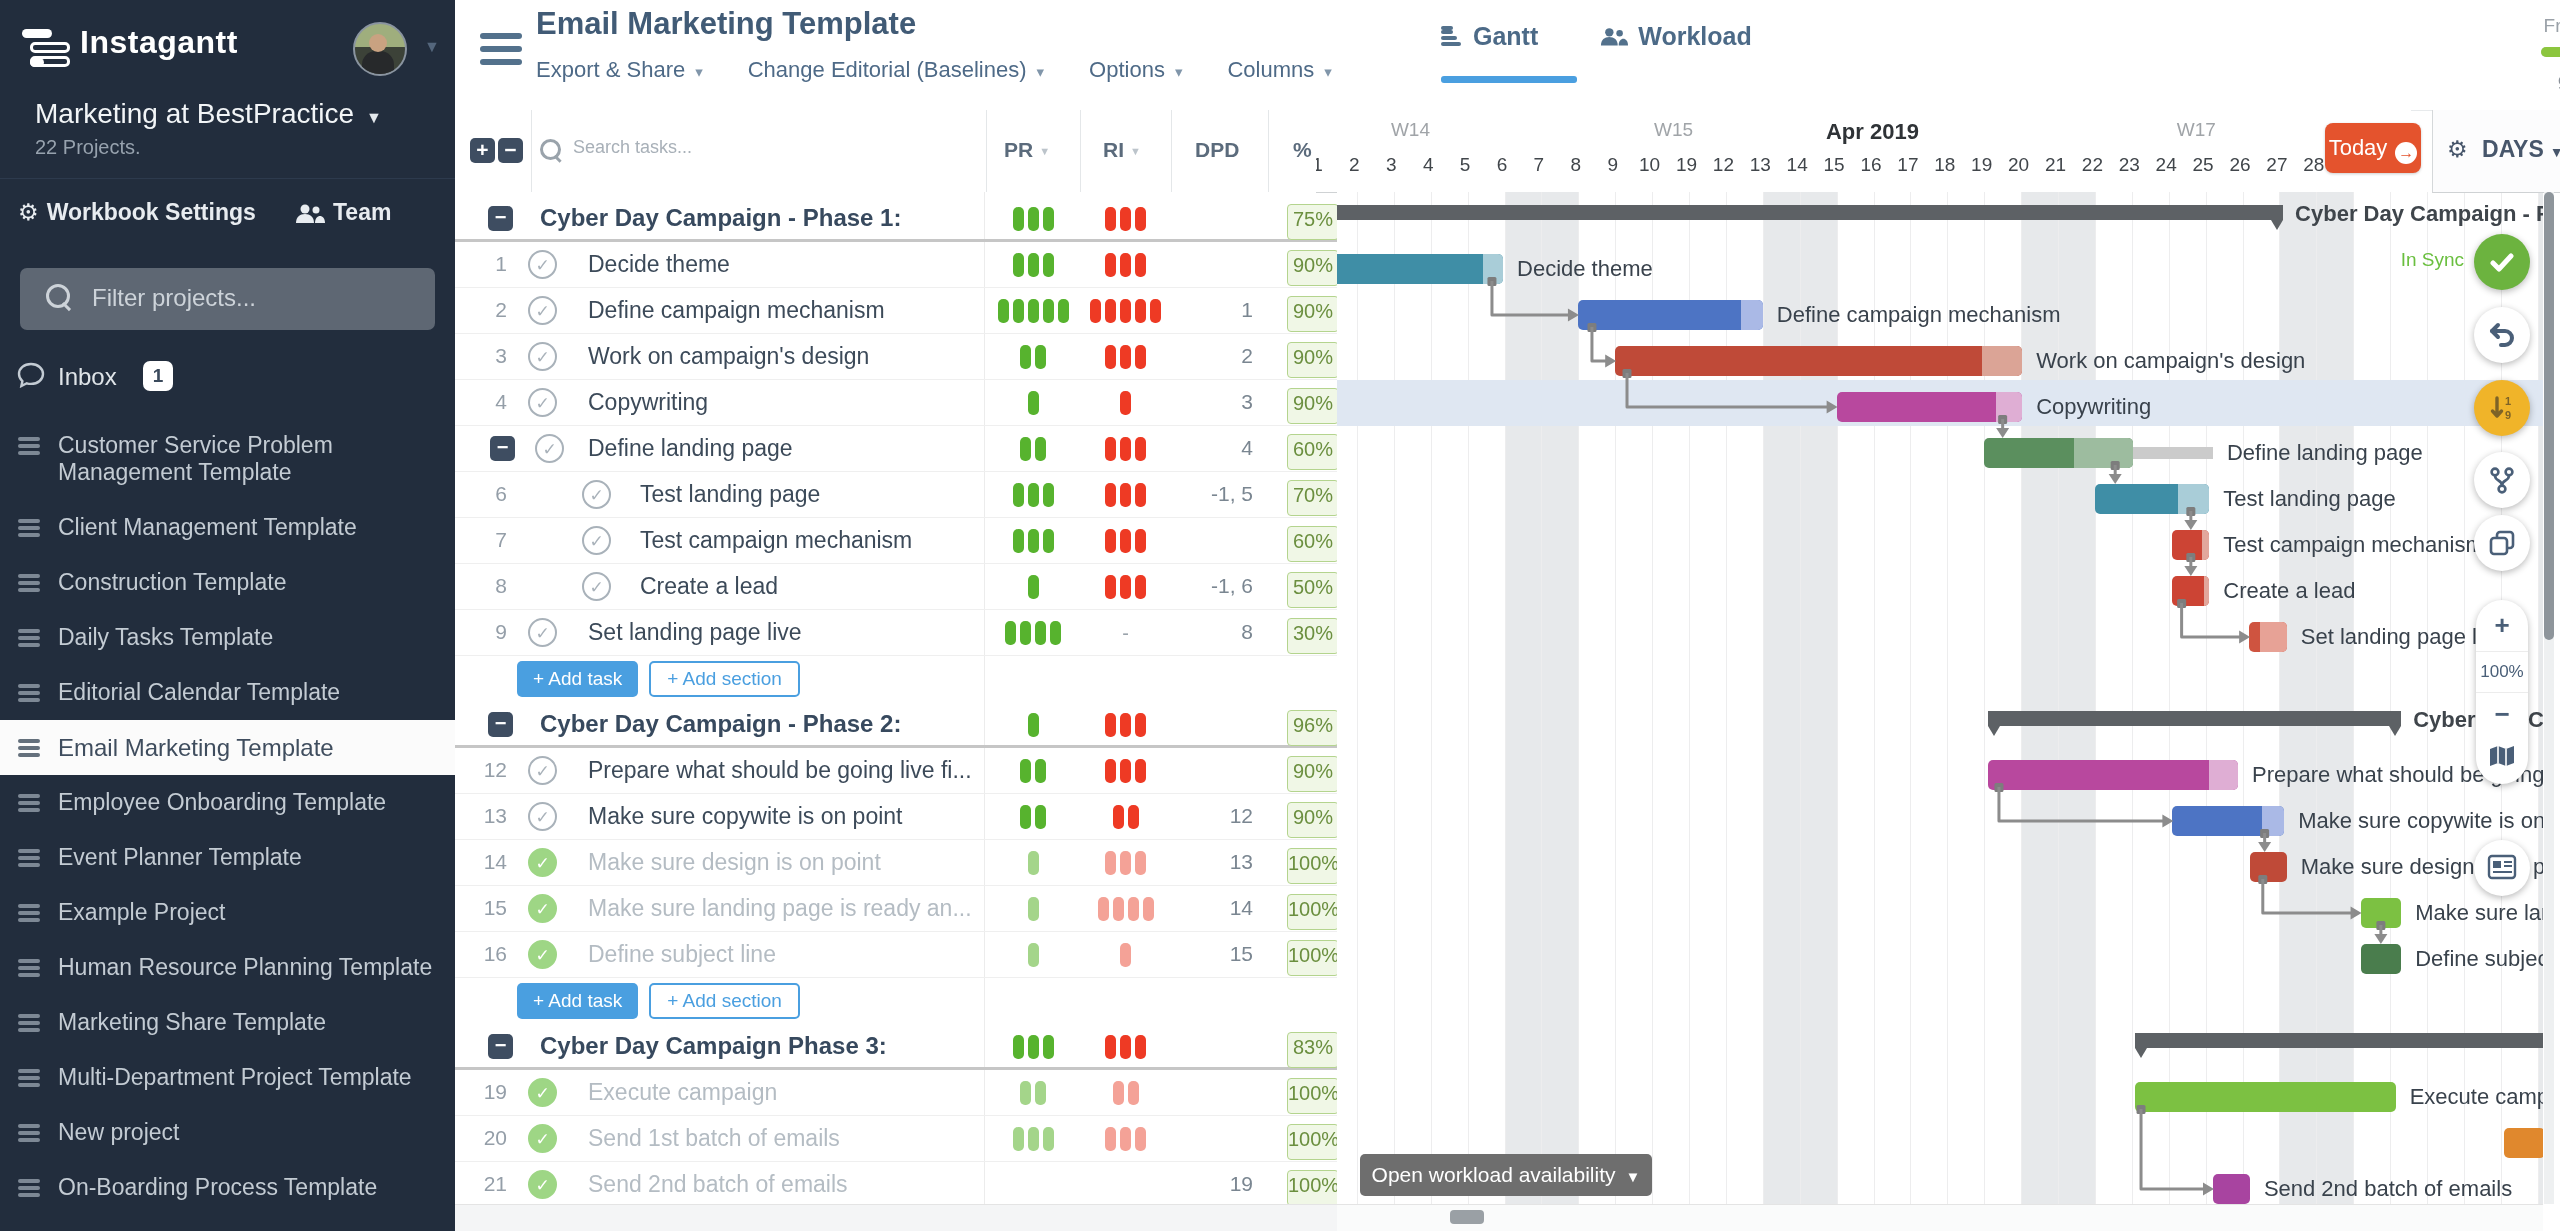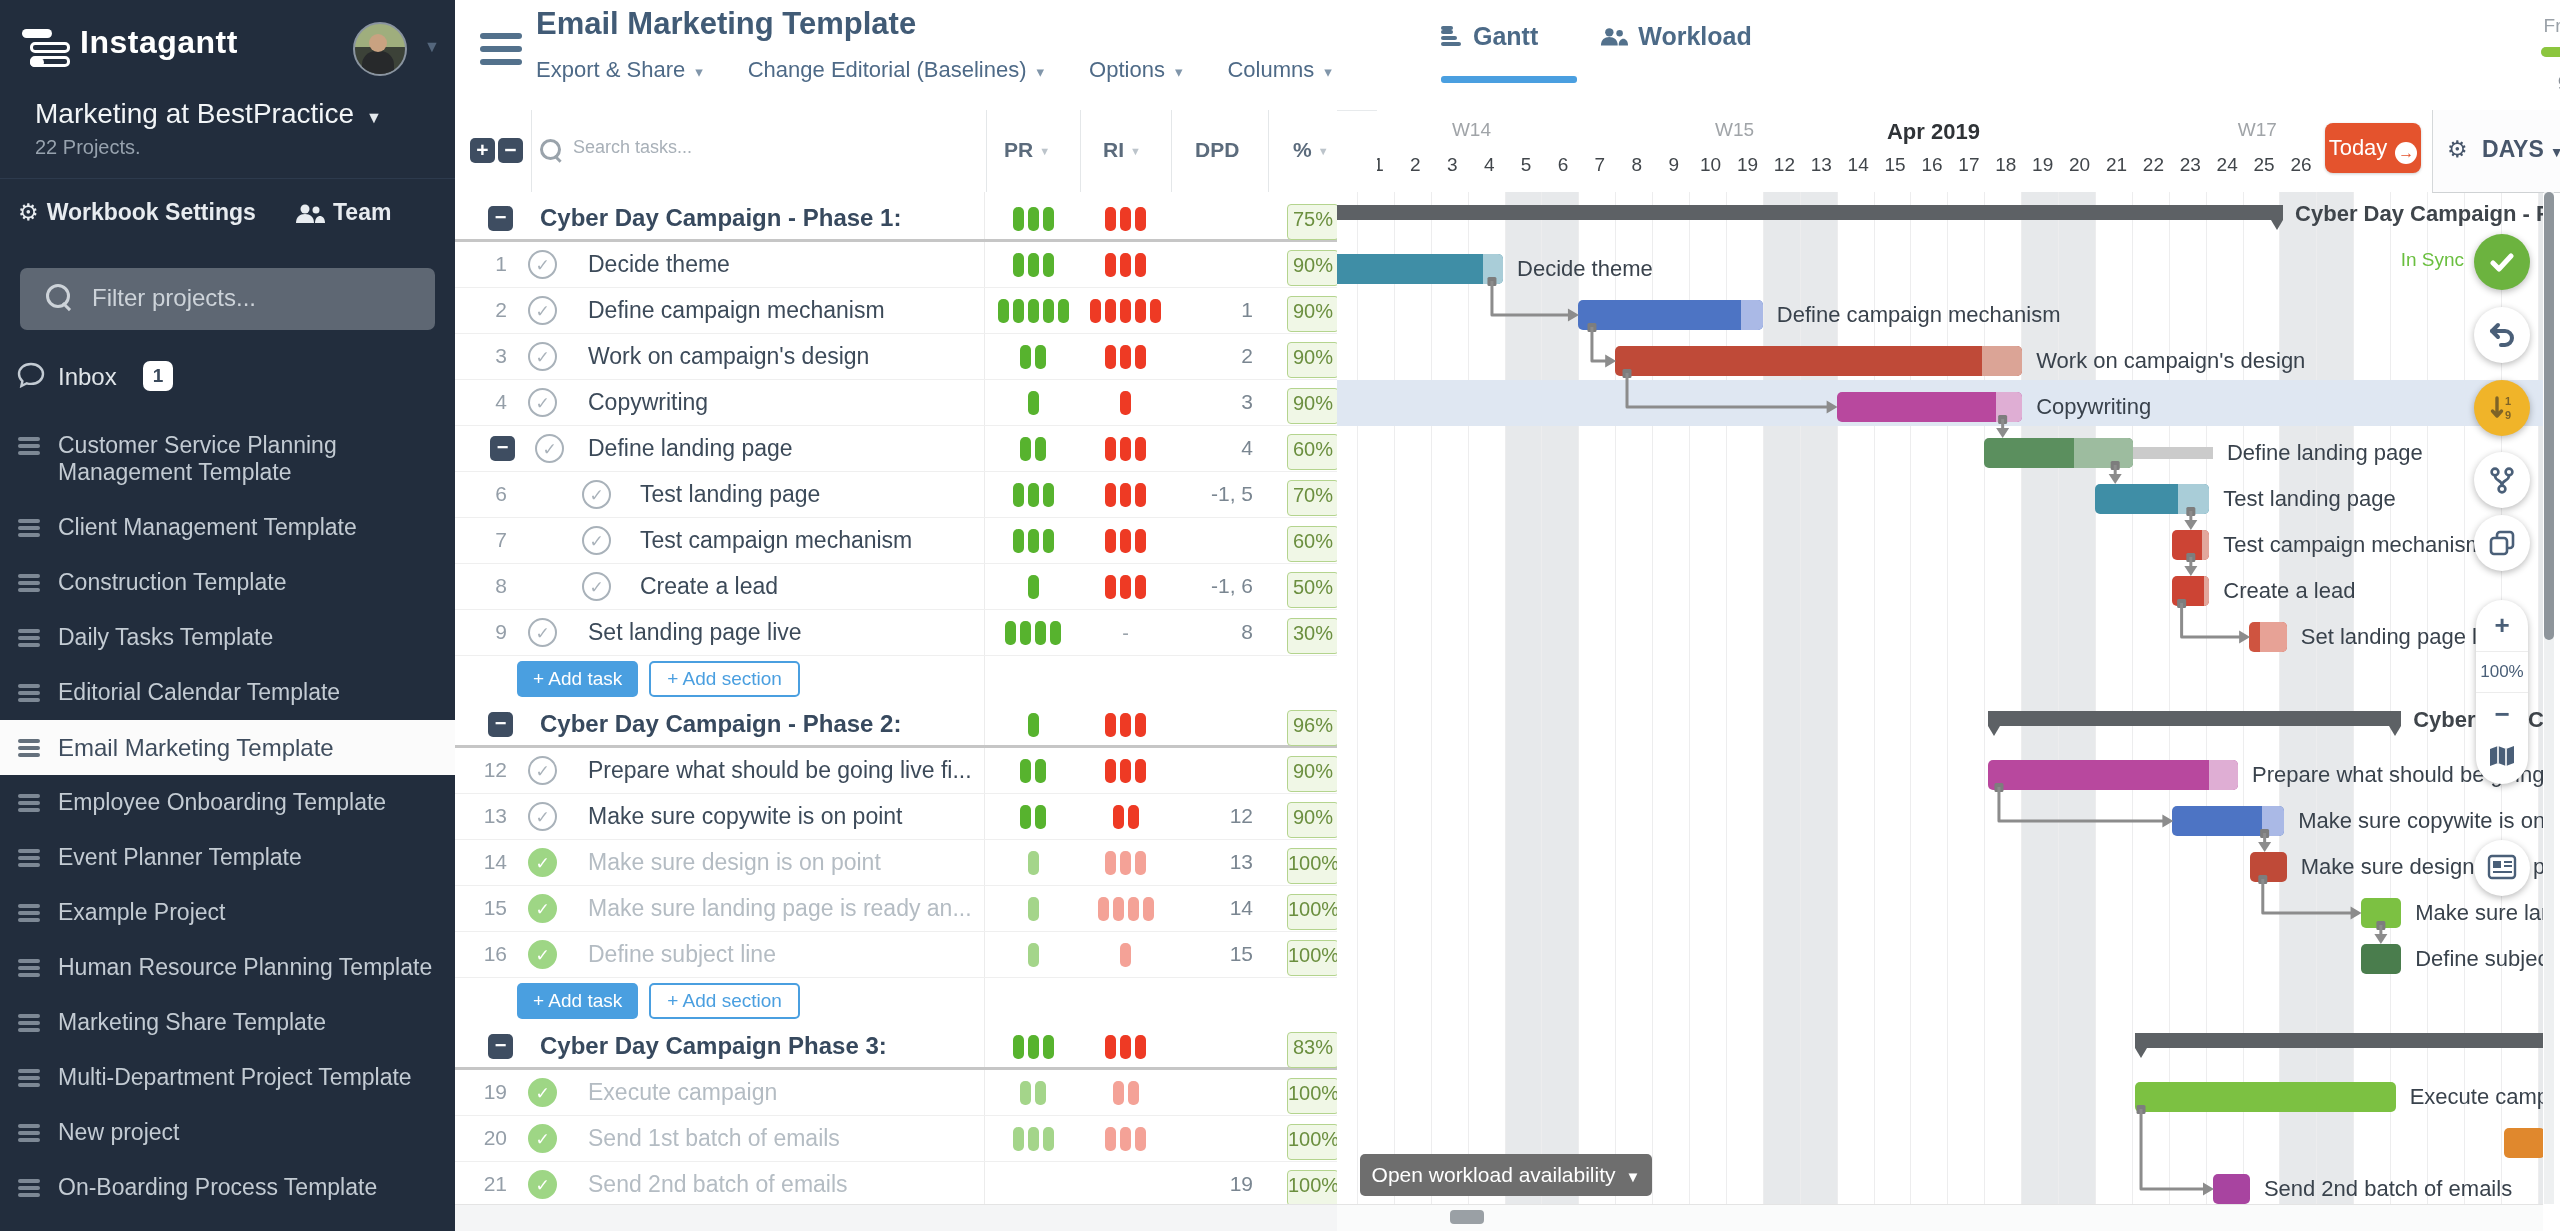--- a/index.html
+++ b/index.html
@@ -97,21 +97,21 @@
   .bars b{width:11px;height:24px;border-radius:5px;}
   .bars .dash{font-size:20px;color:#9aa3ab;line-height:24px;}
   .dpd{position:absolute;left:640px;top:10px;width:158px;text-align:right;font-size:21px;color:#7a8691;}
   .pct{position:absolute;left:832px;top:8px;width:52px;height:36px;border:1px solid #b4d48e;border-radius:4px;
     background:#f0f7e6;color:#6b8f3f;font-size:20px;text-align:center;line-height:29px;box-sizing:border-box;}
   .addbtns{position:absolute;left:62px;top:5px;display:flex;gap:11px;}
   .btn-addtask{height:36px;padding:0 16px;border-radius:5px;background:#4a9fe0;color:#fff;font-size:19px;line-height:36px;cursor:pointer;}
   .btn-addsection{height:36px;padding:0 16px;border-radius:5px;background:#fff;border:2px solid #4a9fe0;color:#4a9fe0;
     font-size:19px;line-height:32px;box-sizing:border-box;cursor:pointer;}
   
-  #ghead{position:absolute;left:1377px;top:110px;width:1095px;height:82px;background:#fff;border-bottom:1px solid #cfd2d4;overflow:hidden;}
+  #ghead{position:absolute;left:1316px;top:110px;width:1095px;height:82px;background:#fff;border-bottom:1px solid #cfd2d4;overflow:hidden;}
   .wk{position:absolute;top:9px;font-size:19px;color:#a0a4a8;transform:translateX(-50%);white-space:nowrap;}
   .wk.month{font-size:22px;color:#2f3337;font-weight:bold;}
   .dayn{position:absolute;top:44px;width:37px;text-align:center;font-size:19px;color:#41464b;}
   #days-panel{position:absolute;left:2432px;top:110px;width:128px;height:82px;background:#fcfcfd;border-left:1px solid #d5d8da;
     border-bottom:1px solid #cfd2d4;z-index:25;}
   #days-panel .dl{position:absolute;left:14px;top:26px;font-size:23px;font-weight:bold;color:#47566b;cursor:pointer;white-space:nowrap;}
   #days-panel .dl .car{font-size:14px;margin-left:6px;color:#47566b;}
   #today-btn{position:absolute;left:2325px;top:123px;width:96px;height:50px;border-radius:8px;background:#e4532d;z-index:26;
     color:#fff;font-size:22px;text-align:center;line-height:50px;cursor:pointer;box-shadow:0 1px 3px rgba(0,0,0,.2);}
   #today-btn .arr{display:inline-block;width:22px;height:22px;border-radius:50%;background:#fff;color:#e4532d;
@@ -187,21 +187,21 @@
       <span class="ph">Filter projects...</span>
     </div>
     <div class="sb-inbox">
       <svg width="28" height="26" viewBox="0 0 28 26">
           <path d="M14 2 C7 2 2 6.5 2 12 c0 2.8 1.3 5.3 3.4 7.1 L4.4 24 l5.4-2.7 c1.3 .4 2.7 .6 4.2 .6 7 0 12-4.5 12-9.9 S21 2 14 2z" fill="none" stroke="#c3cbd3" stroke-width="2.4"></path>
         </svg>
       <span class="lb">Inbox</span>
       <span class="bdg">1</span>
     </div>
     <ul id="sb-projects">
-        <li><span class="lic"></span><span>Customer Service Planning Management Template</span></li>
+        <li><span class="lic"></span><span>Customer Service Problem Management Template</span></li>
         <li><span class="lic"></span><span>Client Management Template</span></li>
         <li><span class="lic"></span><span>Construction Template</span></li>
         <li><span class="lic"></span><span>Daily Tasks Template</span></li>
         <li><span class="lic"></span><span>Editorial Calendar Template</span></li>
         <li class="active"><span class="lic"></span><span>Email Marketing Template</span></li>
         <li><span class="lic"></span><span>Employee Onboarding Template</span></li>
         <li><span class="lic"></span><span>Event Planner Template</span></li>
         <li><span class="lic"></span><span>Example Project</span></li>
         <li><span class="lic"></span><span>Human Resource Planning Template</span></li>
         <li><span class="lic"></span><span>Marketing Share Template</span></li>

